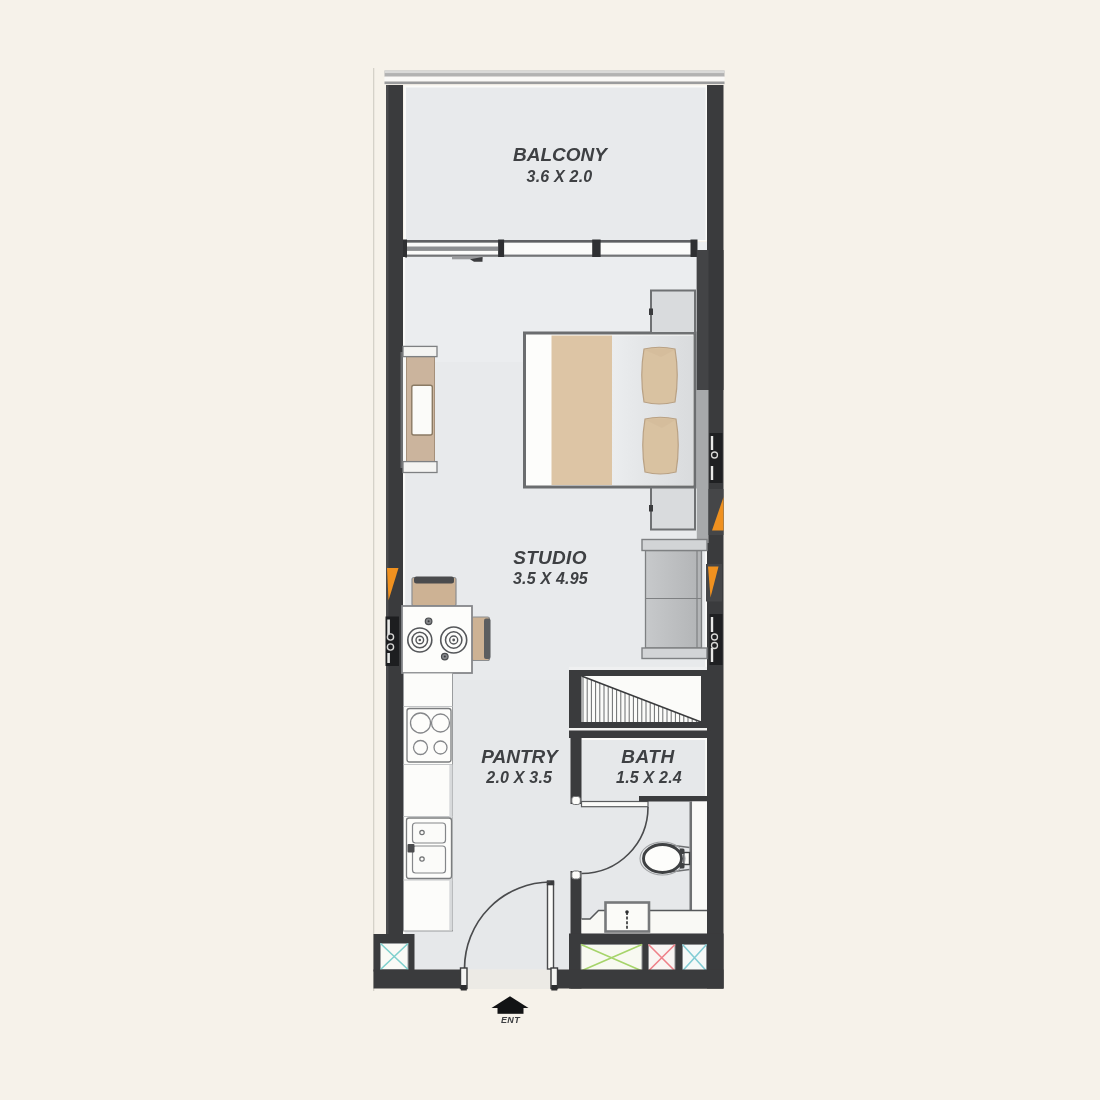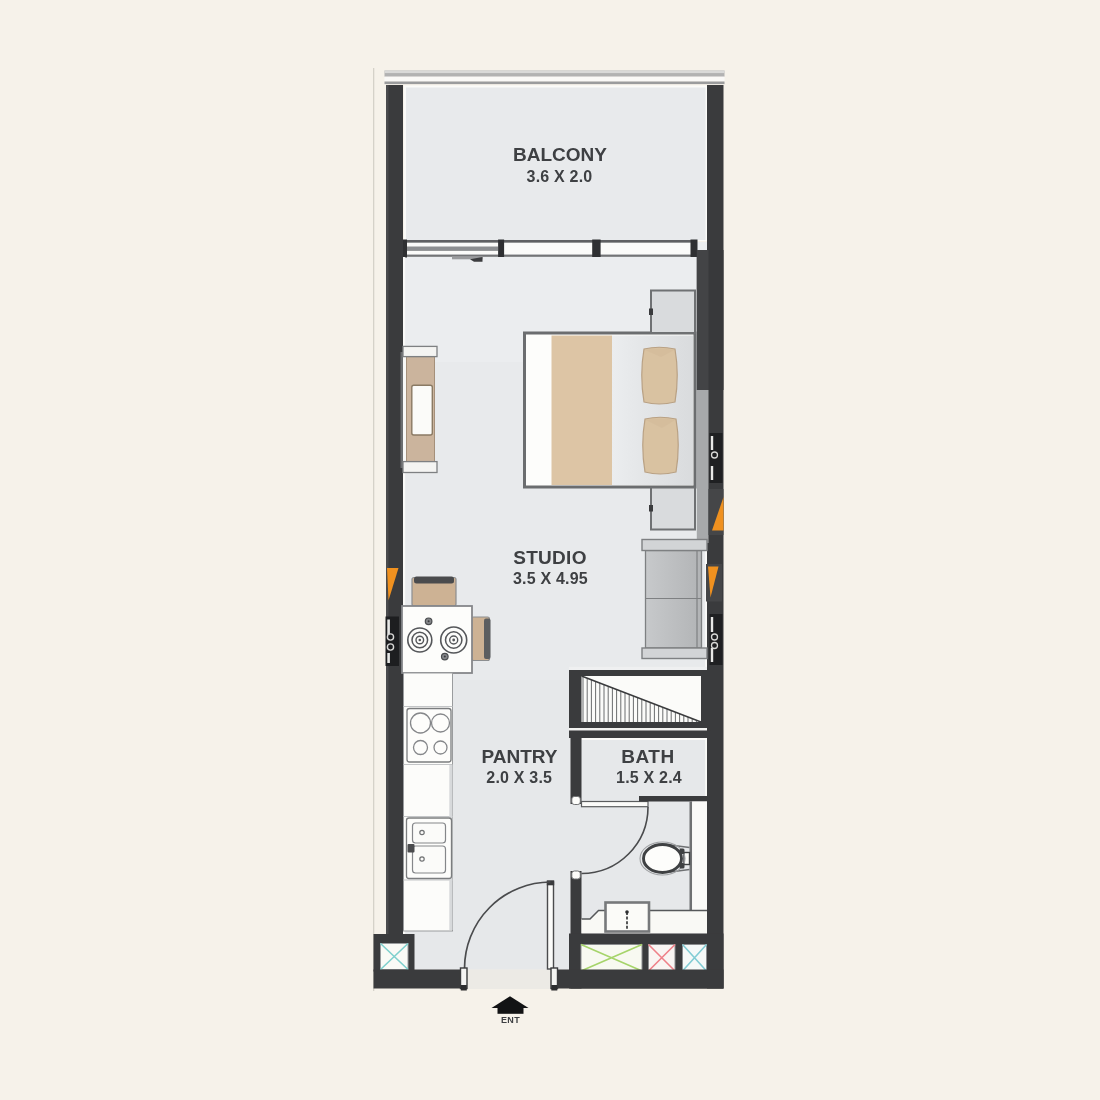--- a/index.html
+++ b/index.html
@@ -1,17 +1,17 @@
 <!DOCTYPE html>
 <html><head>
 <meta charset="utf-8">
 <style>
   html,body{margin:0;padding:0;background:#f6f2ea;}
   .page{position:relative;width:980px;height:1100px;background:#0ea5e9;overflow:hidden;
-        font-family:"Liberation Sans", sans-serif;}
+        font-family:"Liberation Sans", sans-serif;font-style:italic;}
   svg{position:absolute;left:0;top:0;}
   text{font-family:"Liberation Sans", sans-serif;fill:#3e4043;font-weight:bold;}
 </style>
 </head>
 <body>
 
 <div class="page">
 <svg width="1100" height="1100" viewBox="0 0 1100 1100">
 <defs>
   <linearGradient id="floorg" x1="0" y1="0" x2="1" y2="1">

